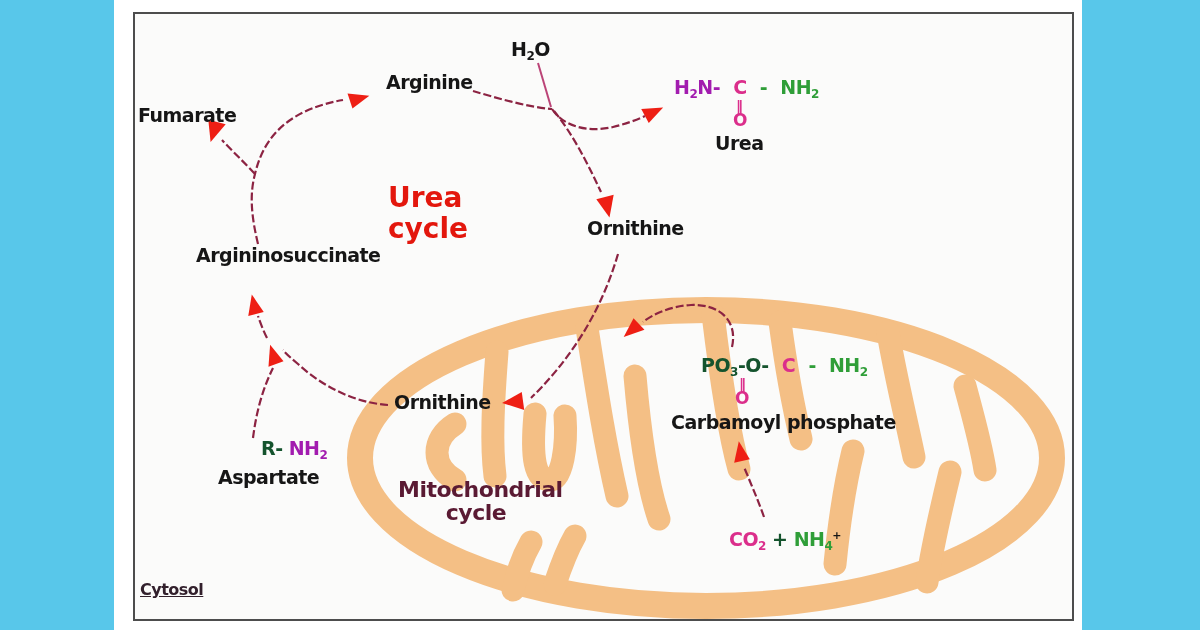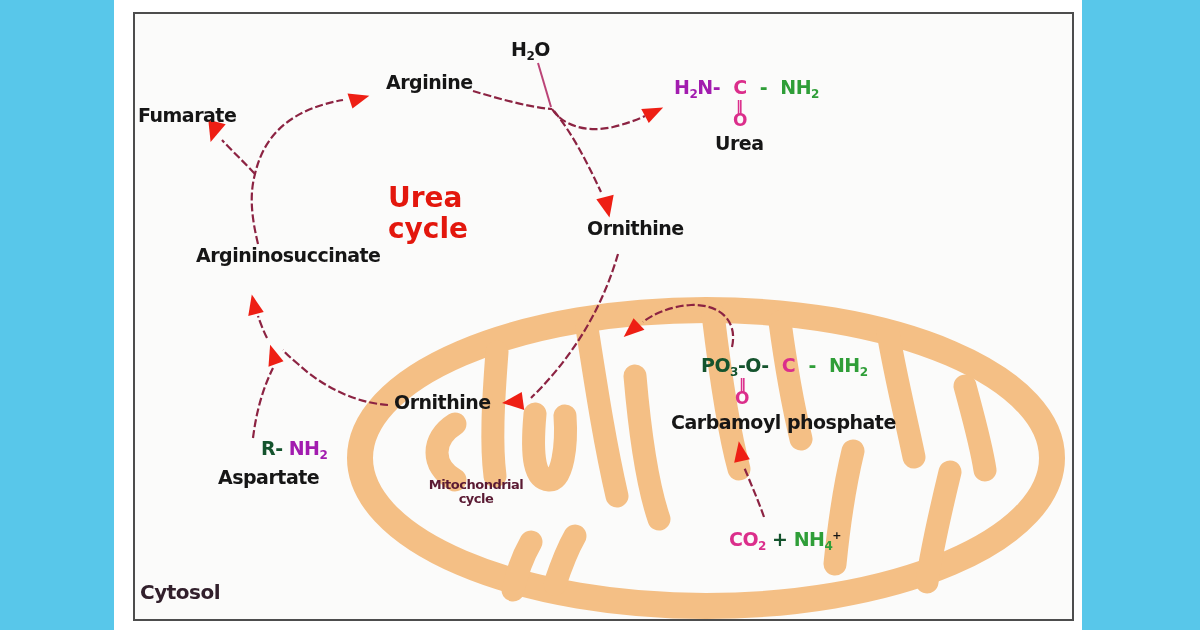--- a/index.html
+++ b/index.html
@@ -107,36 +107,36 @@
   <div class="lbl pink bond" style="left:601px;top:85px;">‖</div>
   <div class="lbl pink" style="left:598px;top:98px;font-size:17px;">O</div>
   <div class="lbl" style="left:580px;top:120px;">Urea</div>
 
   <div class="lbl" style="left:109px;top:425px;margin-left:17px;">
     <span class="dark">R-</span>
     <span class="blue"><span>NH</span><span class="s">2</span></span>
   </div>
   <div class="lbl" style="left:83px;top:454px;">Aspartate</div>
 
-  <div class="lbl maroon" style="left:263px;top:464px;width:156px;font-size:13px;">
+  <div class="lbl maroon" style="left:263px;top:464px;width:156px;font-size:22px;">
     <div>Mitochondrial</div>
     <div>cycle</div>
   </div>
 
   <div class="lbl" style="left:566px;top:342px;">
     <span class="dark"><span>PO</span><span class="s">3</span><span>-O-</span></span><span class="gap"></span>
     <span class="pink">C</span><span class="gap"></span>
     <span class="green">-</span><span class="gap"></span>
     <span class="green"><span>NH</span><span class="s">2</span></span>
   </div>
   <div class="lbl pink bond" style="left:604px;top:363px;">‖</div>
   <div class="lbl pink" style="left:600px;top:376px;font-size:17px;">O</div>
   <div class="lbl" style="left:536px;top:399px;">Carbamoyl phosphate</div>
 
   <div class="lbl" style="left:594px;top:516px;">
     <span class="pink"><span>CO</span><span class="s">2</span></span>
     <span class="dark">+</span>
     <span class="green"><span>NH</span><span class="s">4</span></span><span class="sp">+</span>
   </div>
 
-  <div class="lbl" style="left:5px;top:568px;font-size:20px;color:#32202c;">Cytosol</div>
+  <div class="lbl" style="left:5px;top:568px;font-size:16px;color:#32202c;text-decoration:underline;">Cytosol</div>
 
 </div>
 
 </body></html>

